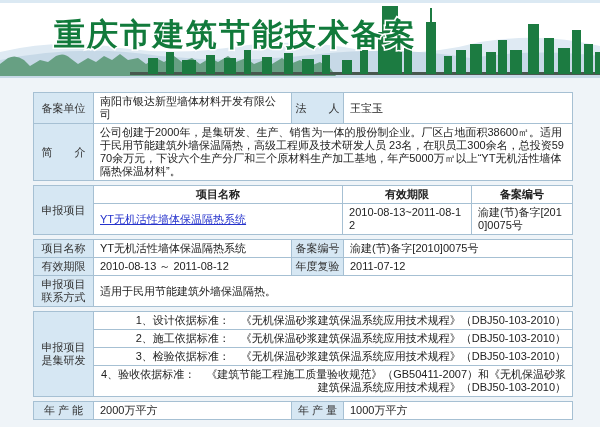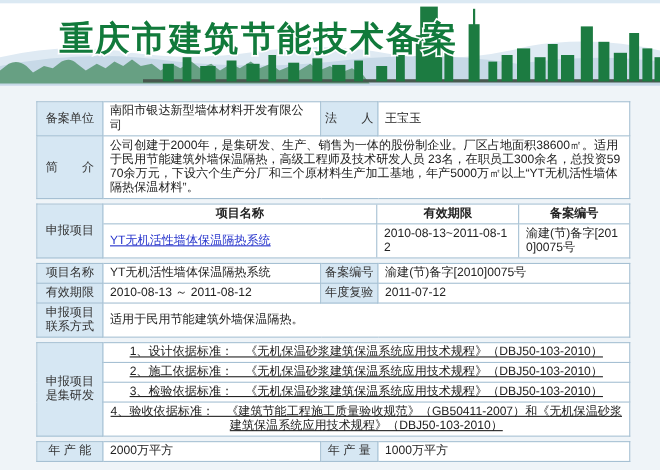--- a/index.html
+++ b/index.html
@@ -26,21 +26,21 @@
   table.inner{width:100%;border-collapse:collapse;table-layout:fixed;}
   table.inner td{border:1px solid #a6c0d3;padding:2px 6px;line-height:13px;}
   table.inner tr td:first-child{border-left:none;}
   table.inner tr td:last-child{border-right:none;}
   table.inner tr:first-child td{border-top:none;font-weight:bold;text-align:center;}
   table.inner tr:last-child td{border-bottom:none;}
   td.inner-wrap{padding:0 !important;}
   .c{}
 
   .link{color:#2633cc;text-decoration:underline;cursor:pointer;}
-  .std-item{text-align:center;text-decoration:underline;}
+  .std-item{text-align:right;}
 </style>
 </head>
 <body>
 
 <div class="page">
 
   <div class="banner">
     <svg width="600" height="78" viewBox="0 0 600 78">
       <rect x="0" y="0" width="600" height="78" fill="#ffffff"></rect>
       <rect x="0" y="0" width="600" height="3" fill="#dbe9f3"></rect>

